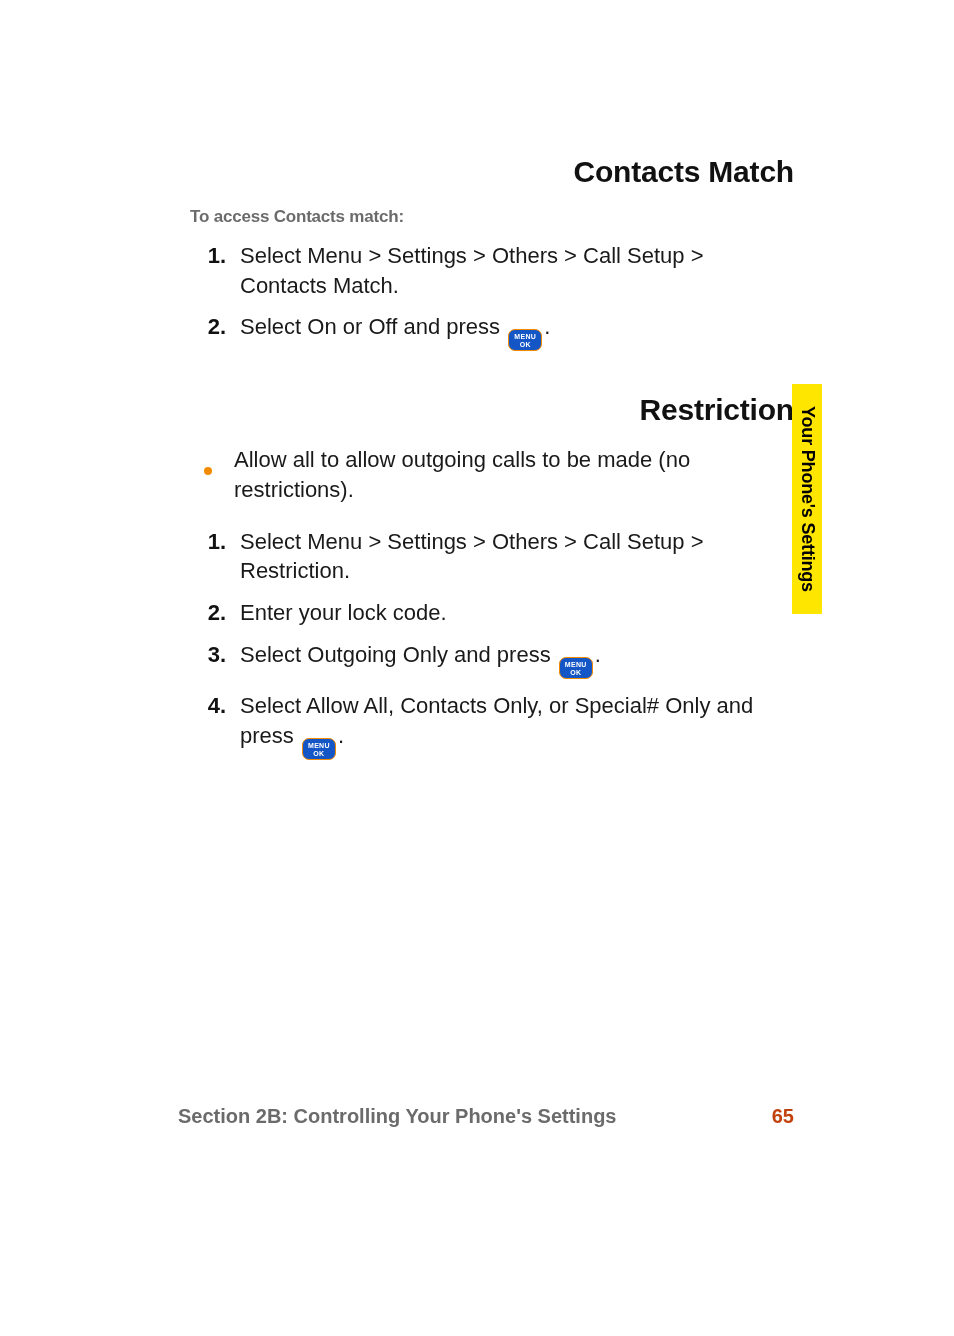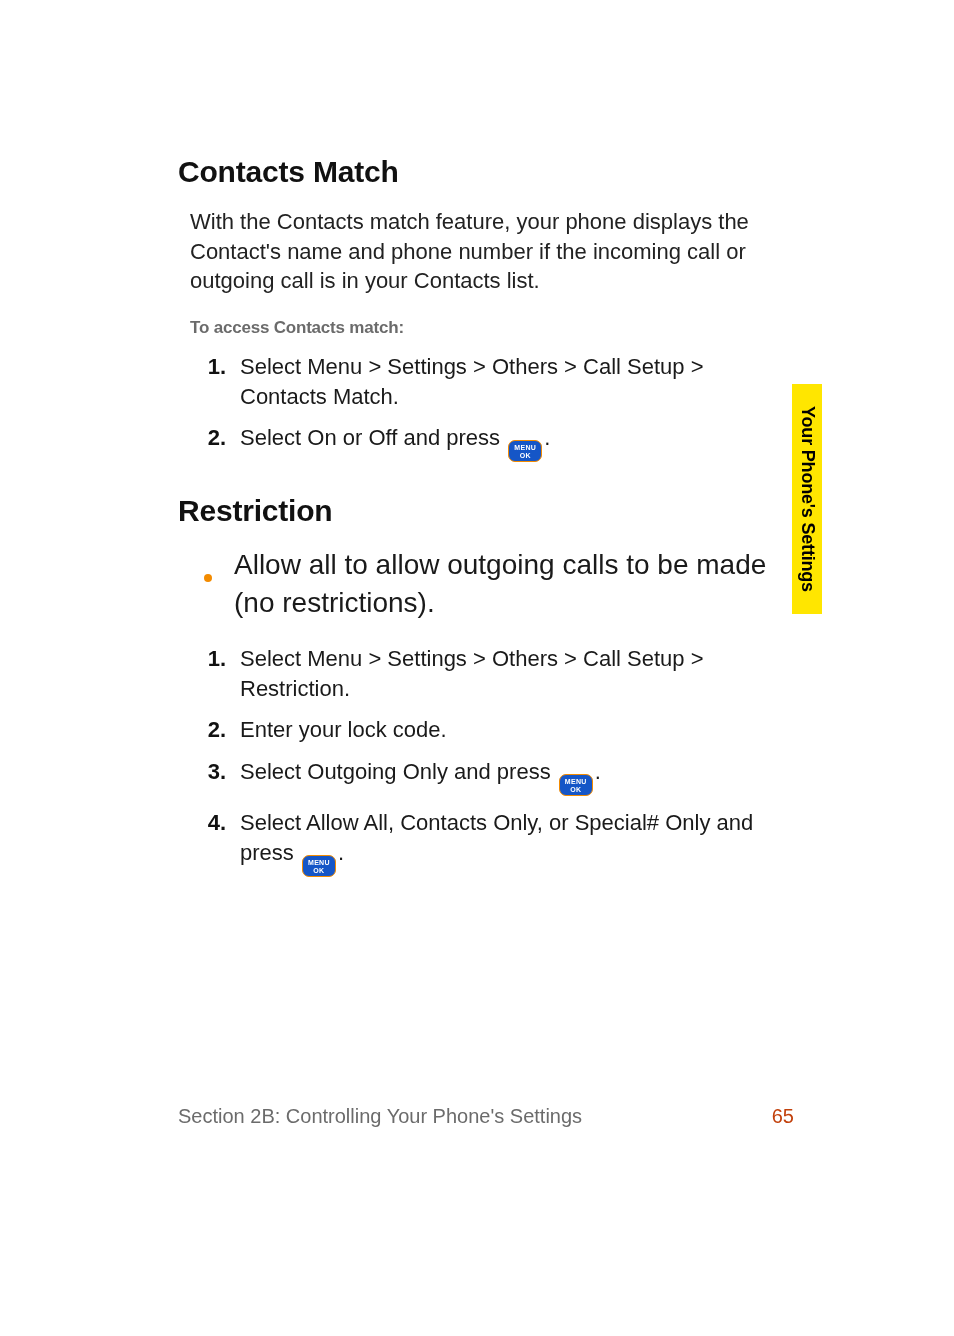--- a/index.html
+++ b/index.html
@@ -14,20 +14,21 @@
     width: 954px;
     height: 1336px;
     padding: 155px 160px 0 178px;
   }
   h2.section-heading {
     font-size: 30px;
     font-weight: 700;
     color: #111;
     margin-bottom: 18px;
     letter-spacing: -0.2px;
+    text-align: right;
   }
   .body-para {
     font-size: 22px;
     line-height: 1.35;
     color: #222;
     margin: 0 0 22px 12px;
     max-width: 560px;
   }
   .subhead {
     font-size: 17px;
@@ -58,21 +59,21 @@
   ol.steps > li .step-body { flex: 1; }
   ul.bullets {
     list-style: none;
     margin: 0 0 22px 26px;
     max-width: 590px;
   }
   ul.bullets > li {
     display: flex;
     align-items: flex-start;
     margin-bottom: 10px;
-    font-size: 28px;
+    font-size: 22px;
     line-height: 1.35;
   }
   ul.bullets > li .dot {
     min-width: 30px;
     padding-top: 8px;
   }
   ul.bullets > li .dot span {
     display: inline-block;
     width: 8px; height: 8px;
     border-radius: 50%;
@@ -120,38 +121,37 @@
     letter-spacing: -0.2px;
   }
   .footer {
     position: absolute;
     left: 178px;
     right: 160px;
     bottom: 208px;
     display: flex;
     justify-content: space-between;
     font-size: 20px;
-    font-weight: 400;
+    font-weight: 700;
     color: #6b6b6b;
   }
   .footer .page-num { color: #c2410c; }
-  .block2 { margin-top: 32px; }
+  .block2 { margin-top: 42px; }
 </style>
 </head>
 <body>
 
 <div class="page">
 
   <div class="side-tab">
     <span class="label">Your Phone's Settings</span>
   </div>
 
   <h2 class="section-heading">Contacts Match</h2>
 
-  <p class="body-para">With the Contacts match feature, your phone displays the Contact's name and phone number if the incoming call or outgoing call is in your Contacts list.</p>
 
   <p class="subhead">To access Contacts match:</p>
 
   <ol class="steps">
     <li>
       <span class="marker">1.</span>
       <span class="step-body">
         <span>Select </span><span class="b">Menu &gt; Settings &gt; Others &gt; Call Setup &gt; Contacts Match</span><span>.</span>
       </span>
     </li>

